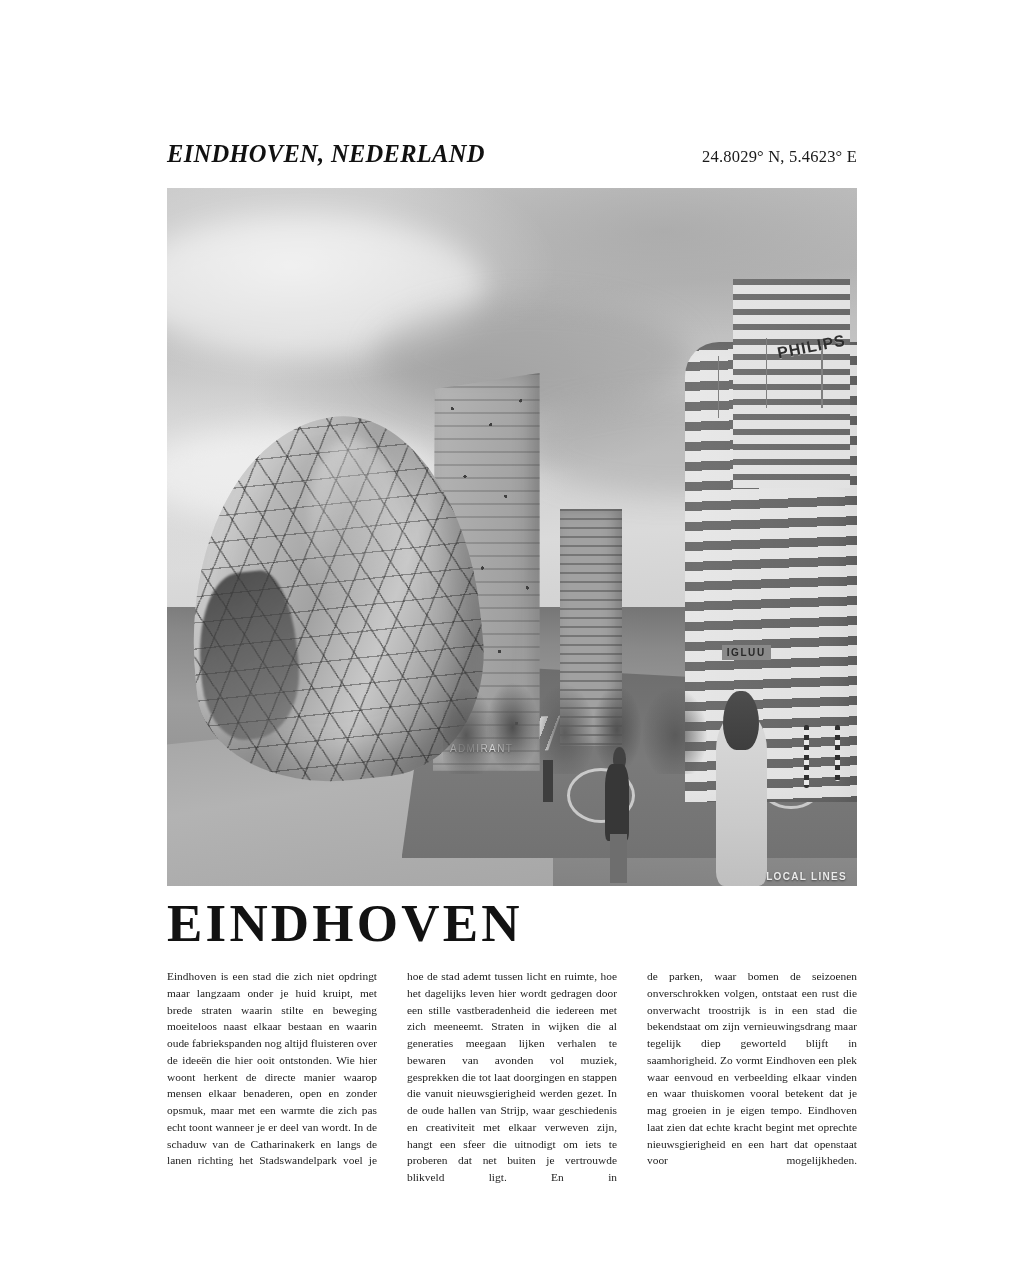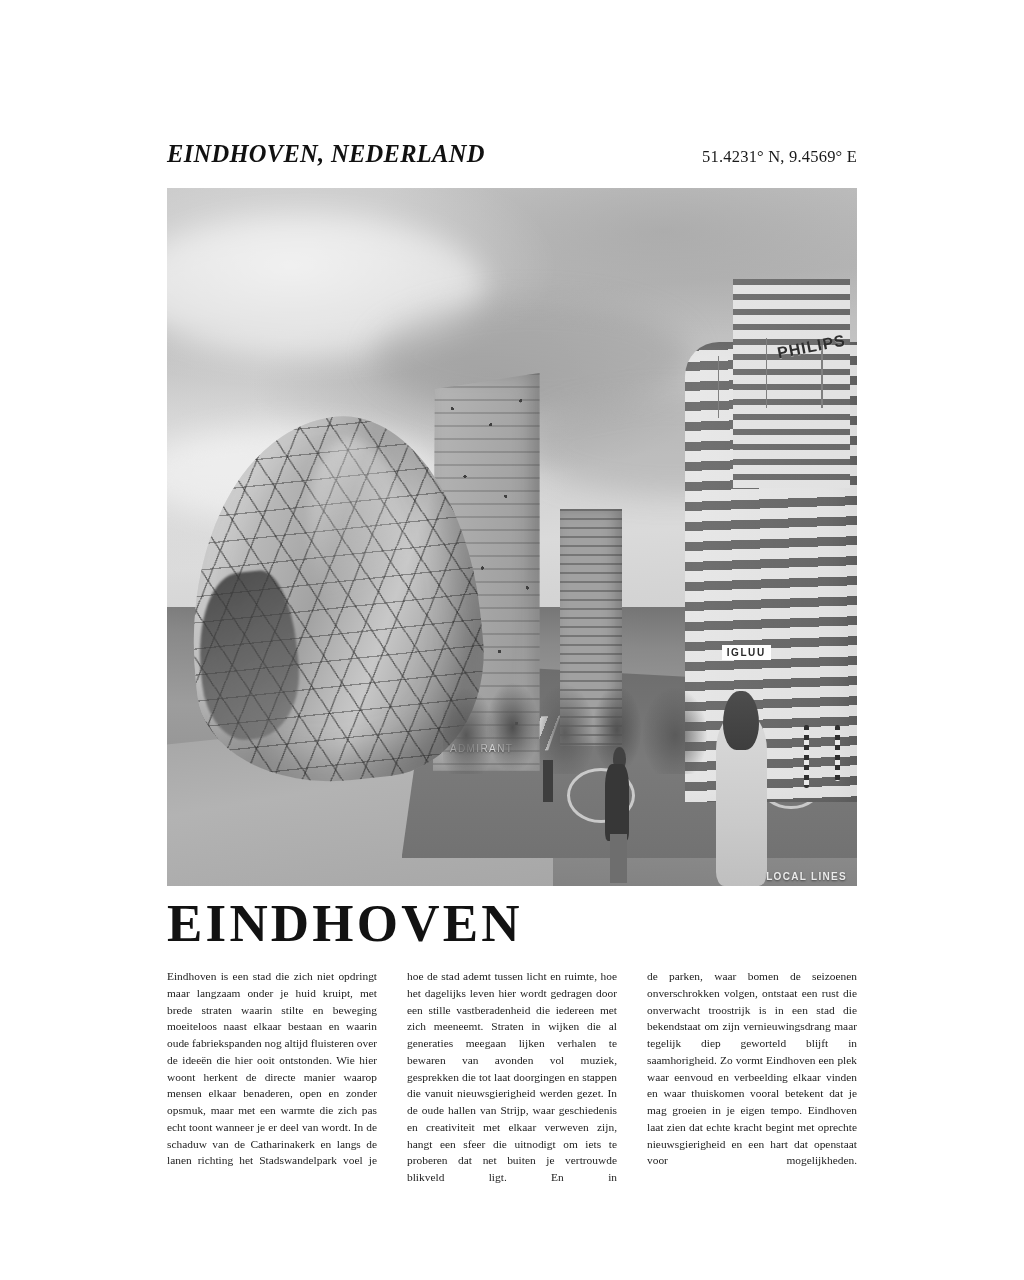--- a/index.html
+++ b/index.html
@@ -294,21 +294,21 @@
   }
   .sign-igluu {
     position: absolute;
     right: 12.5%;
     top: 65.5%;
     font-family: "Liberation Sans", sans-serif;
     font-weight: 700;
     font-size: 10px;
     letter-spacing: 1.6px;
     color: #26292c;
-    background: #ffffff;
+    background: #0ea5e9;
     padding: 2px 5px;
     white-space: nowrap;
   }
 
   
   .trees {
     position: absolute;
     left: 40%;
     top: 70%;
     width: 42%;
@@ -430,21 +430,21 @@
     hyphens: none;
   }
 </style>
 </head>
 <body>
 
 <div class="poster">
 
   <div class="header">
     <div class="header-place">EINDHOVEN, NEDERLAND</div>
-    <div class="header-coords">51.4231° N, 9.4569° E</div>
+    <div class="header-coords">24.8029° N, 5.4623° E</div>
   </div>
 
   <div class="photo-frame">
     <div class="photo">
 
       <div class="sky"></div>
       <div class="cloudband" style="left:-6%; top:4%; width:52%; height:20%; background:rgba(255,255,255,0.5);"></div>
       <div class="cloudband" style="left:30%; top:16%; width:46%; height:16%; background:rgba(148,152,156,0.38);"></div>
       <div class="cloudband" style="left:-4%; top:34%; width:44%; height:14%; background:rgba(246,247,247,0.55);"></div>
       <div class="cloudband" style="left:52%; top:30%; width:44%; height:14%; background:rgba(140,144,148,0.3);"></div>

